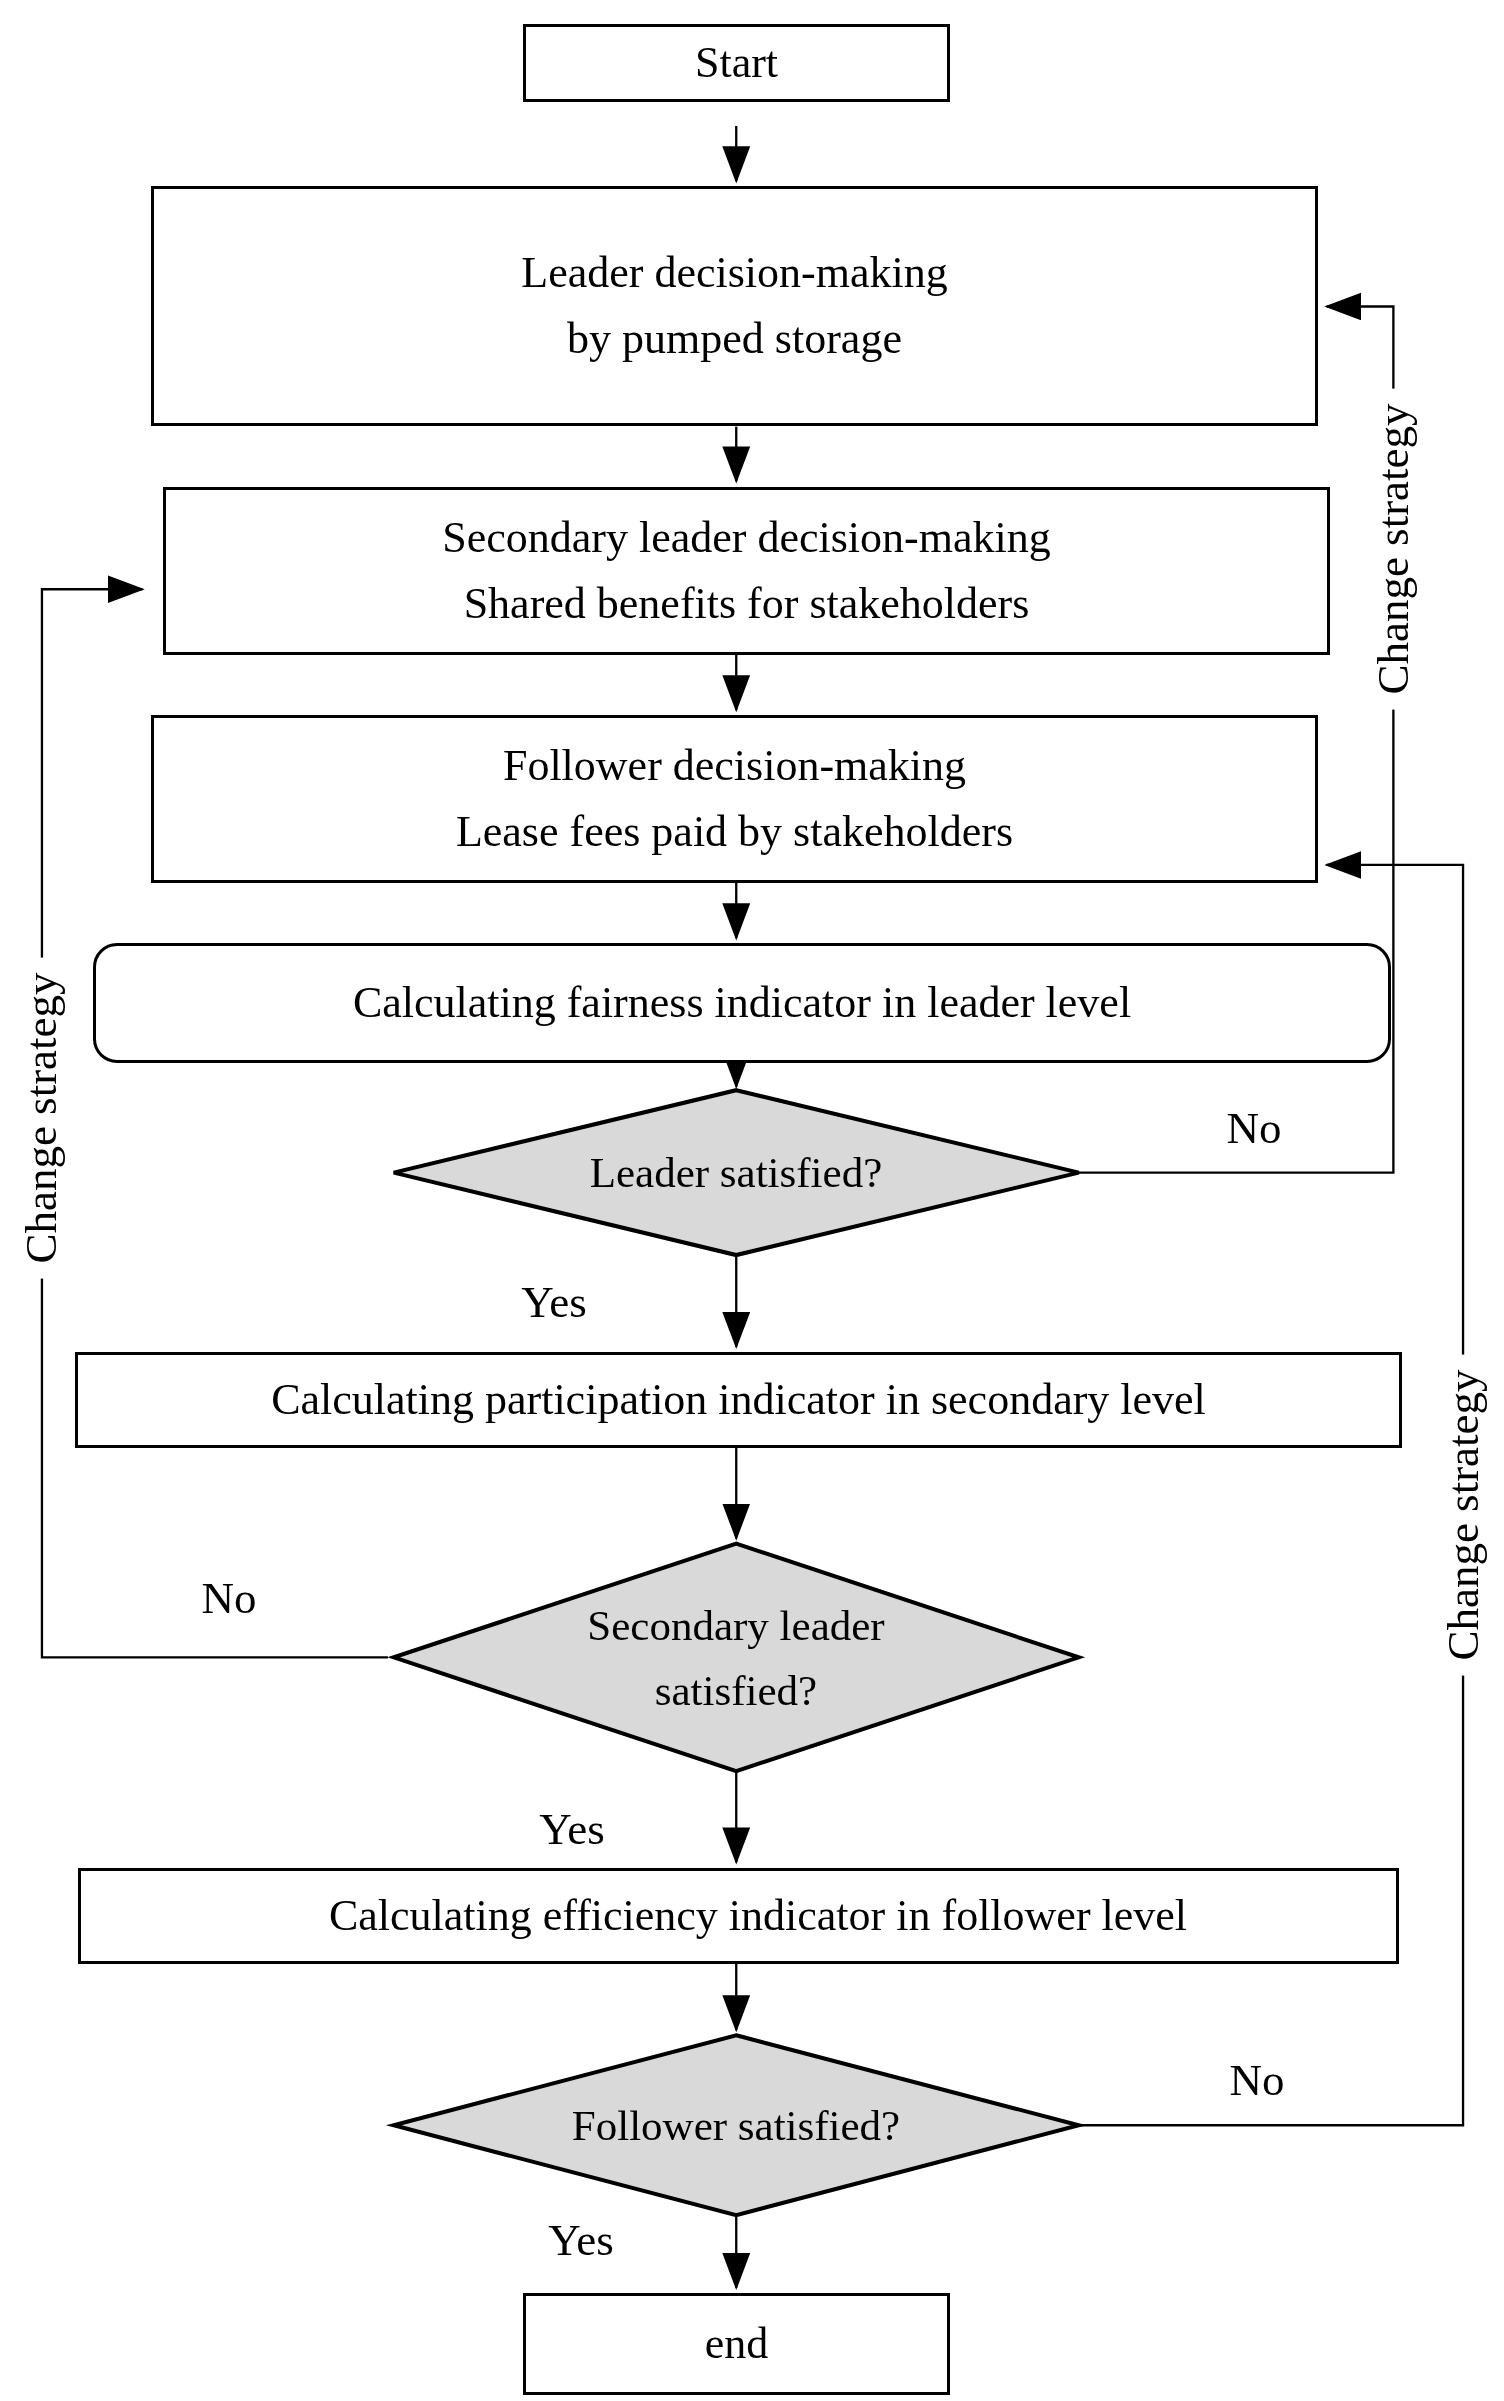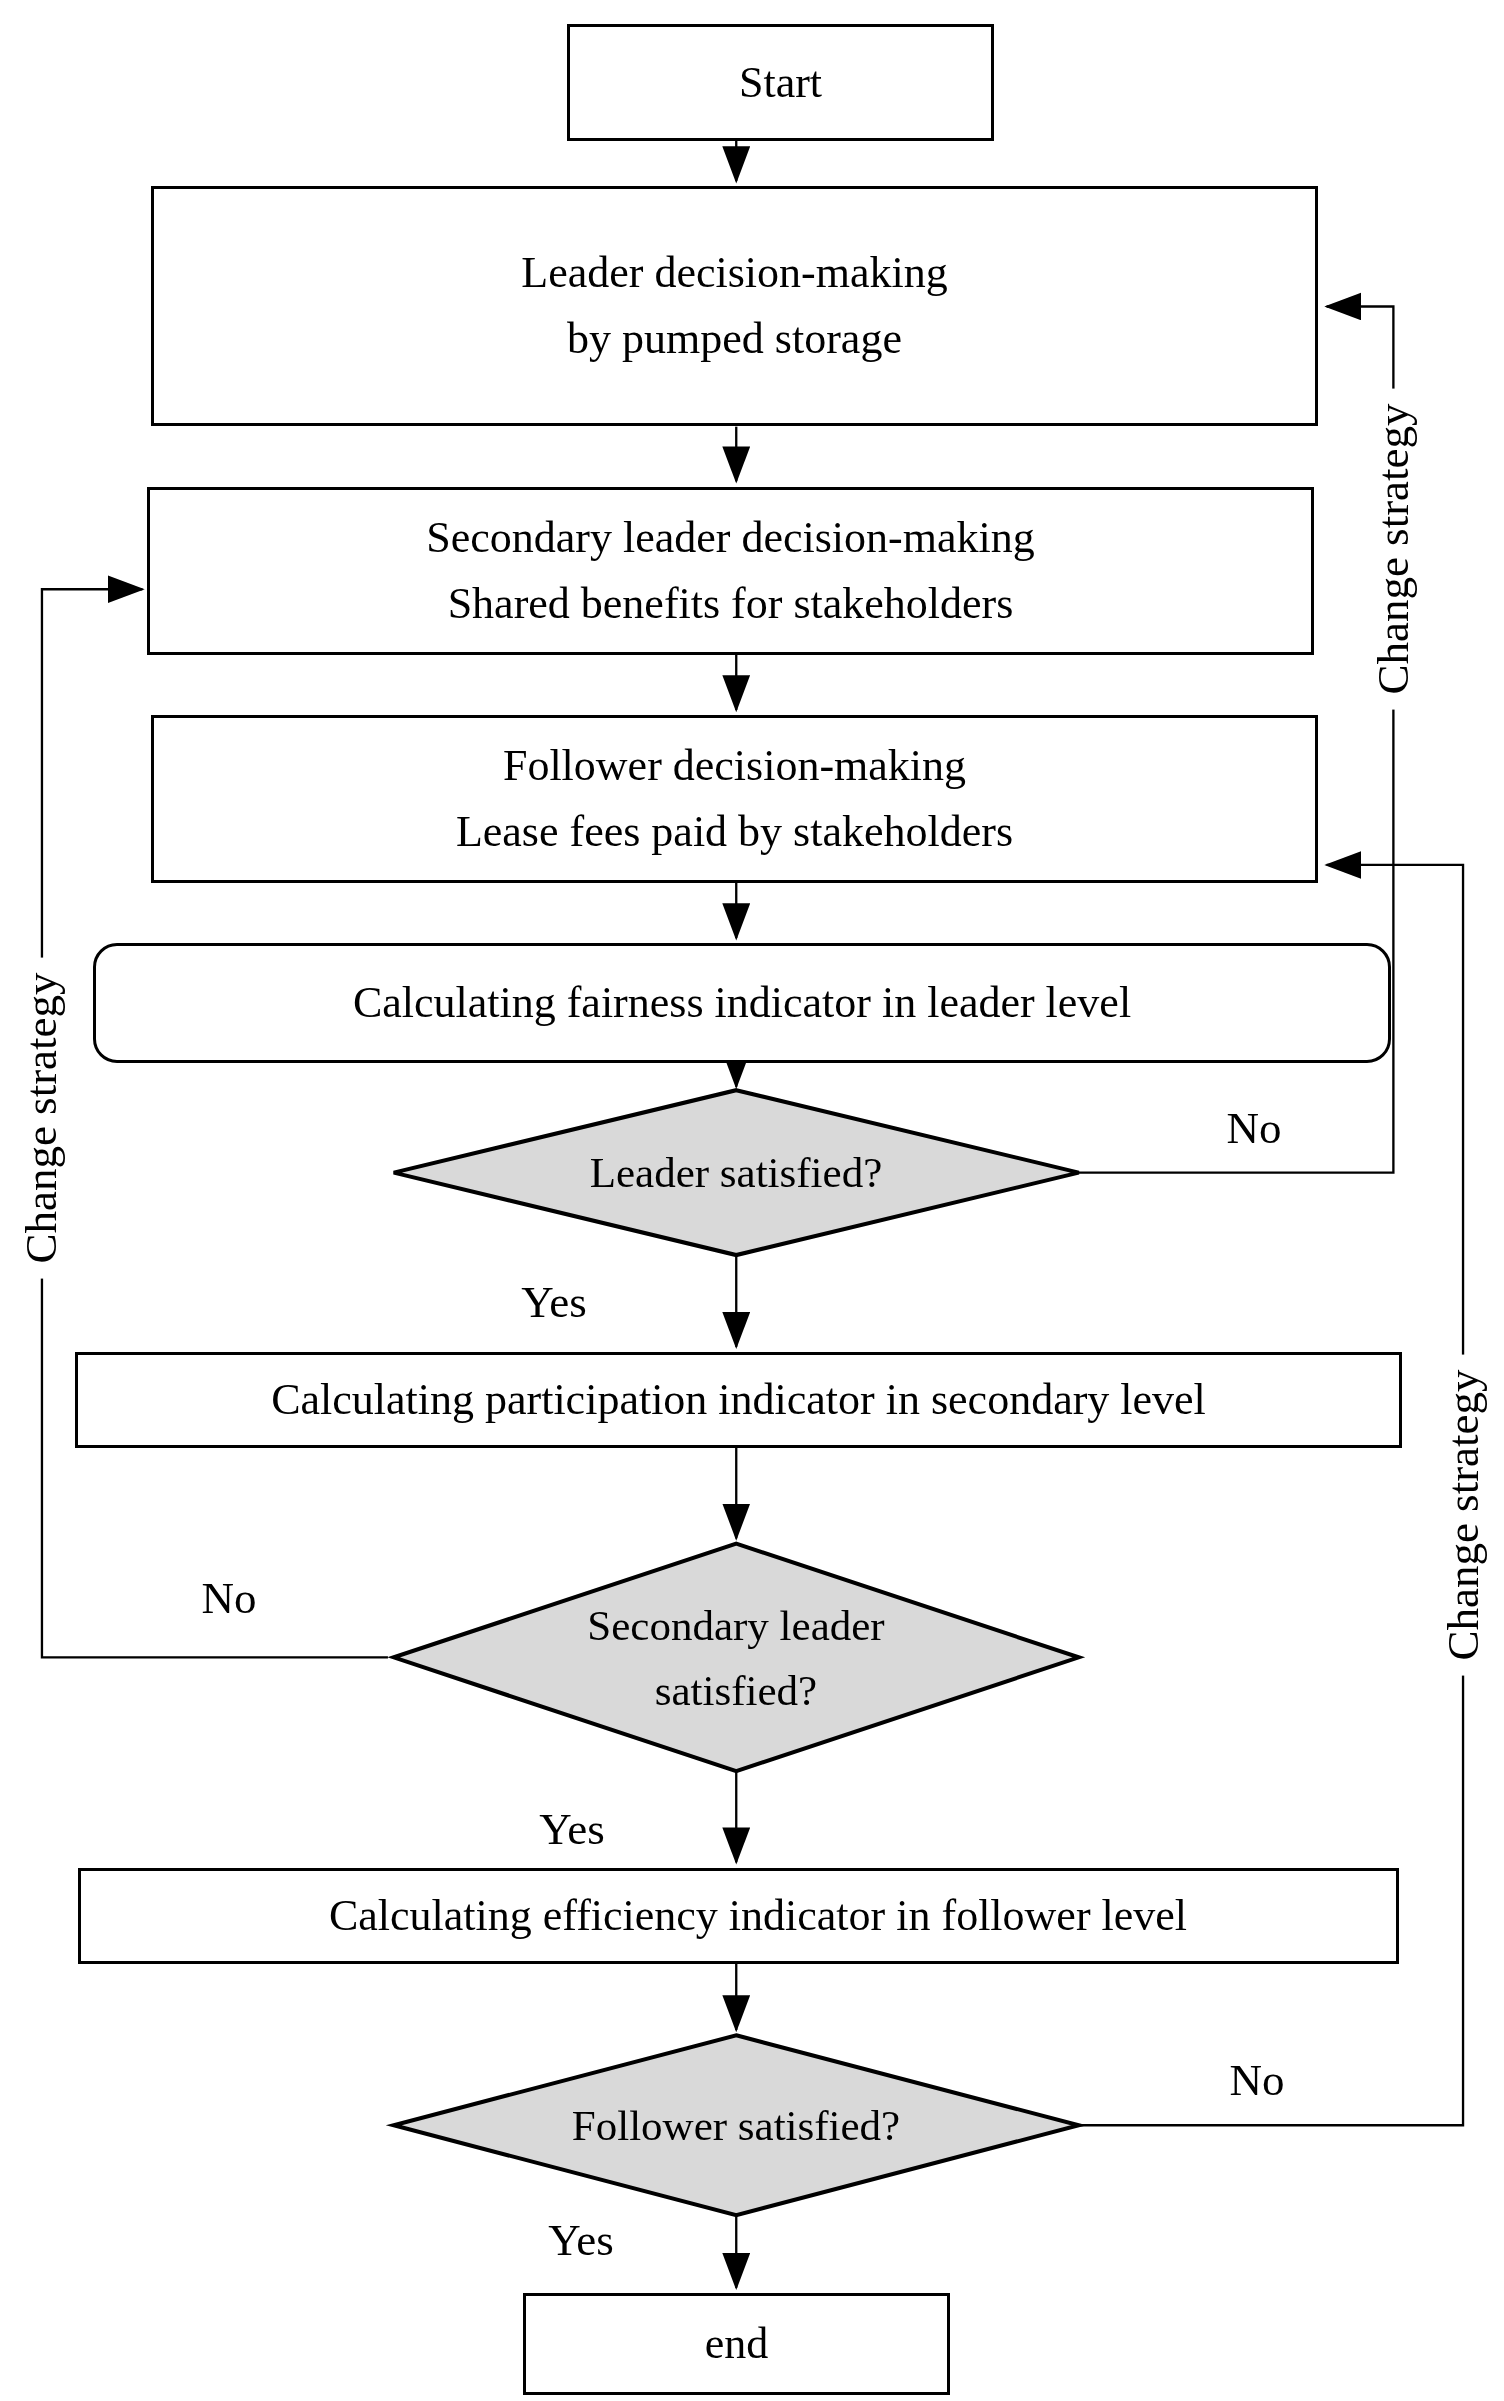--- a/index.html
+++ b/index.html
@@ -71,30 +71,30 @@
 
     <polyline points="1858,2020 2400,2020 2400,528 2285,528" fill="none" stroke="#000" stroke-width="4" marker-end="url(#arrow)"></polyline>
     <polyline points="1858,3661 2520,3661 2520,1490 2285,1490" fill="none" stroke="#000" stroke-width="4" marker-end="url(#arrow)"></polyline>
     <polyline points="668,2855 72,2855 72,1015 245,1015" fill="none" stroke="#000" stroke-width="4" marker-end="url(#arrow)"></polyline>
 
     <polygon points="1268,1878 1858,2020 1268,2162 678,2020" stroke="#000" stroke-width="7" fill="#d9d9d9"></polygon>
     <polygon points="1268,2659 1858,2855 1268,3051 678,2855" stroke="#000" stroke-width="7" fill="#d9d9d9"></polygon>
     <polygon points="1268,3506 1858,3661 1268,3816 678,3661" stroke="#000" stroke-width="7" fill="#d9d9d9"></polygon>
   </svg>
 
-  <div class="box" style="left:523px;top:24px;width:427px;height:117px;margin-left:44px;">
+  <div class="box" style="left:523px;top:24px;width:427px;height:78px;">
     <span>Start</span>
   </div>
 
   <div class="box" style="left:151px;top:186px;width:1167px;height:240px;">
     <span class="title">Leader decision-making</span>
     <span>by pumped storage</span>
   </div>
 
-  <div class="box" style="left:147px;top:487px;width:1167px;height:168px;">
+  <div class="box" style="left:163px;top:487px;width:1167px;height:168px;">
     <span class="title">Secondary leader decision-making</span>
     <span>Shared benefits for stakeholders</span>
   </div>
 
   <div class="box" style="left:151px;top:715px;width:1167px;height:168px;">
     <span class="title">Follower decision-making</span>
     <span>Lease fees paid by stakeholders</span>
   </div>
 
   <div class="box" style="left:93px;top:943px;width:1298px;height:120px;border-radius:24px;">

